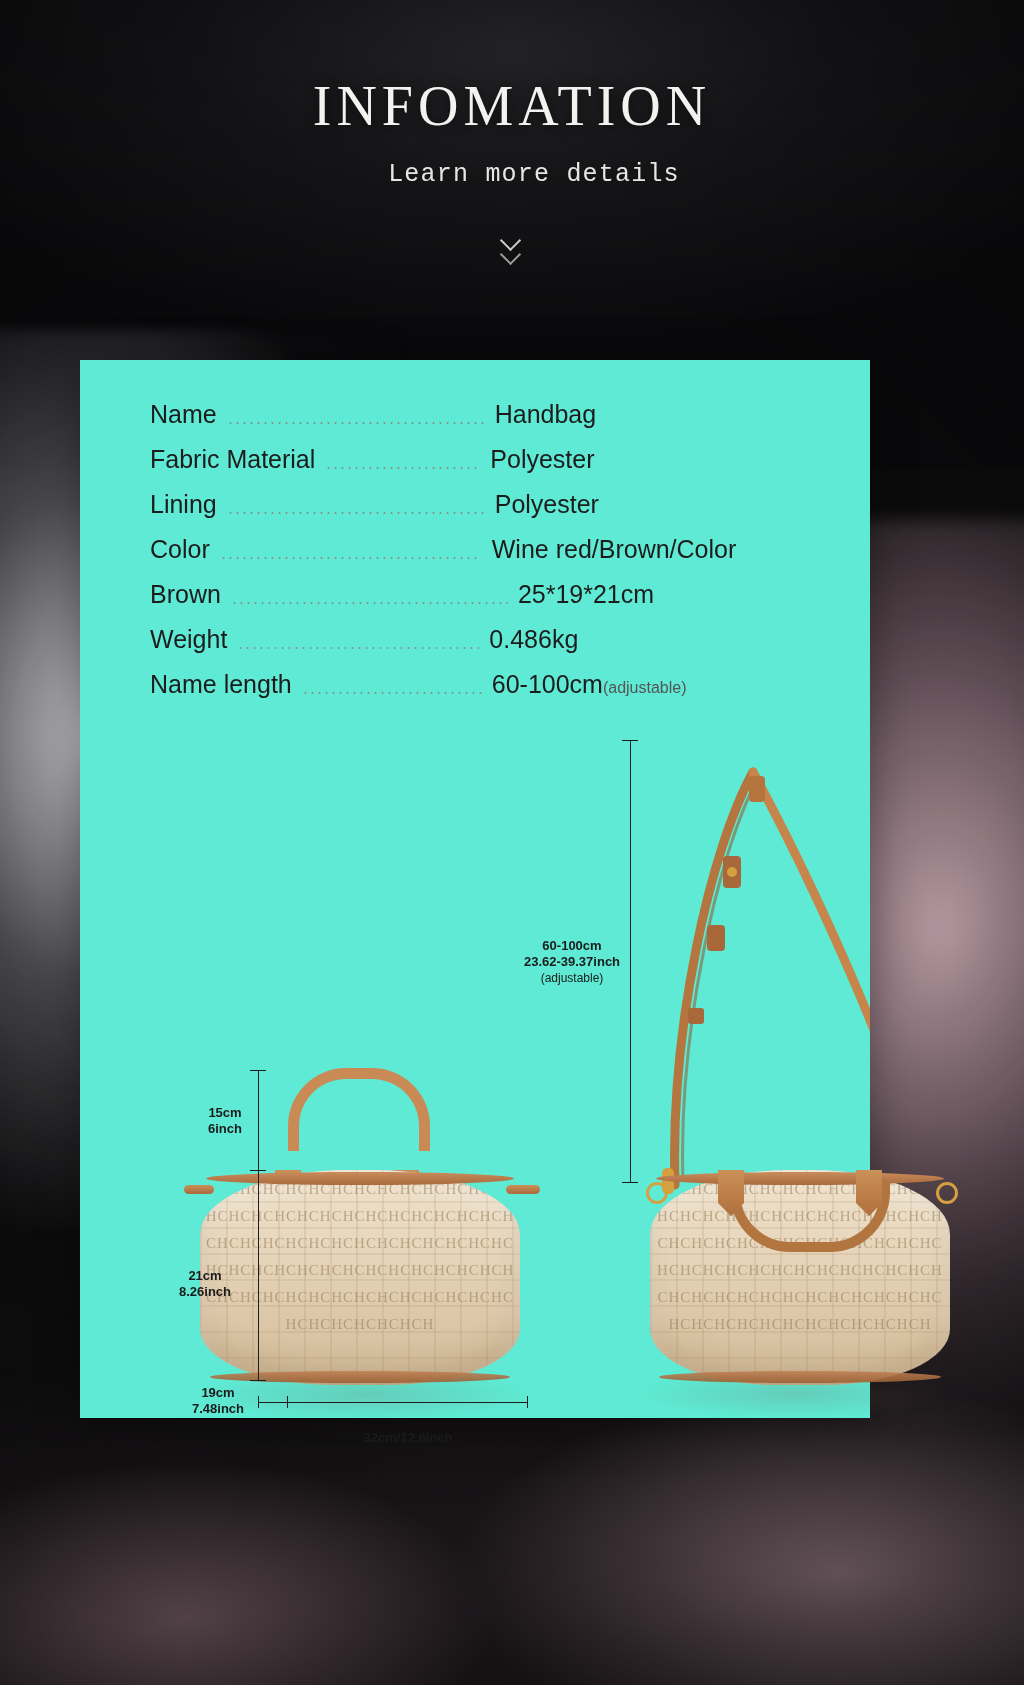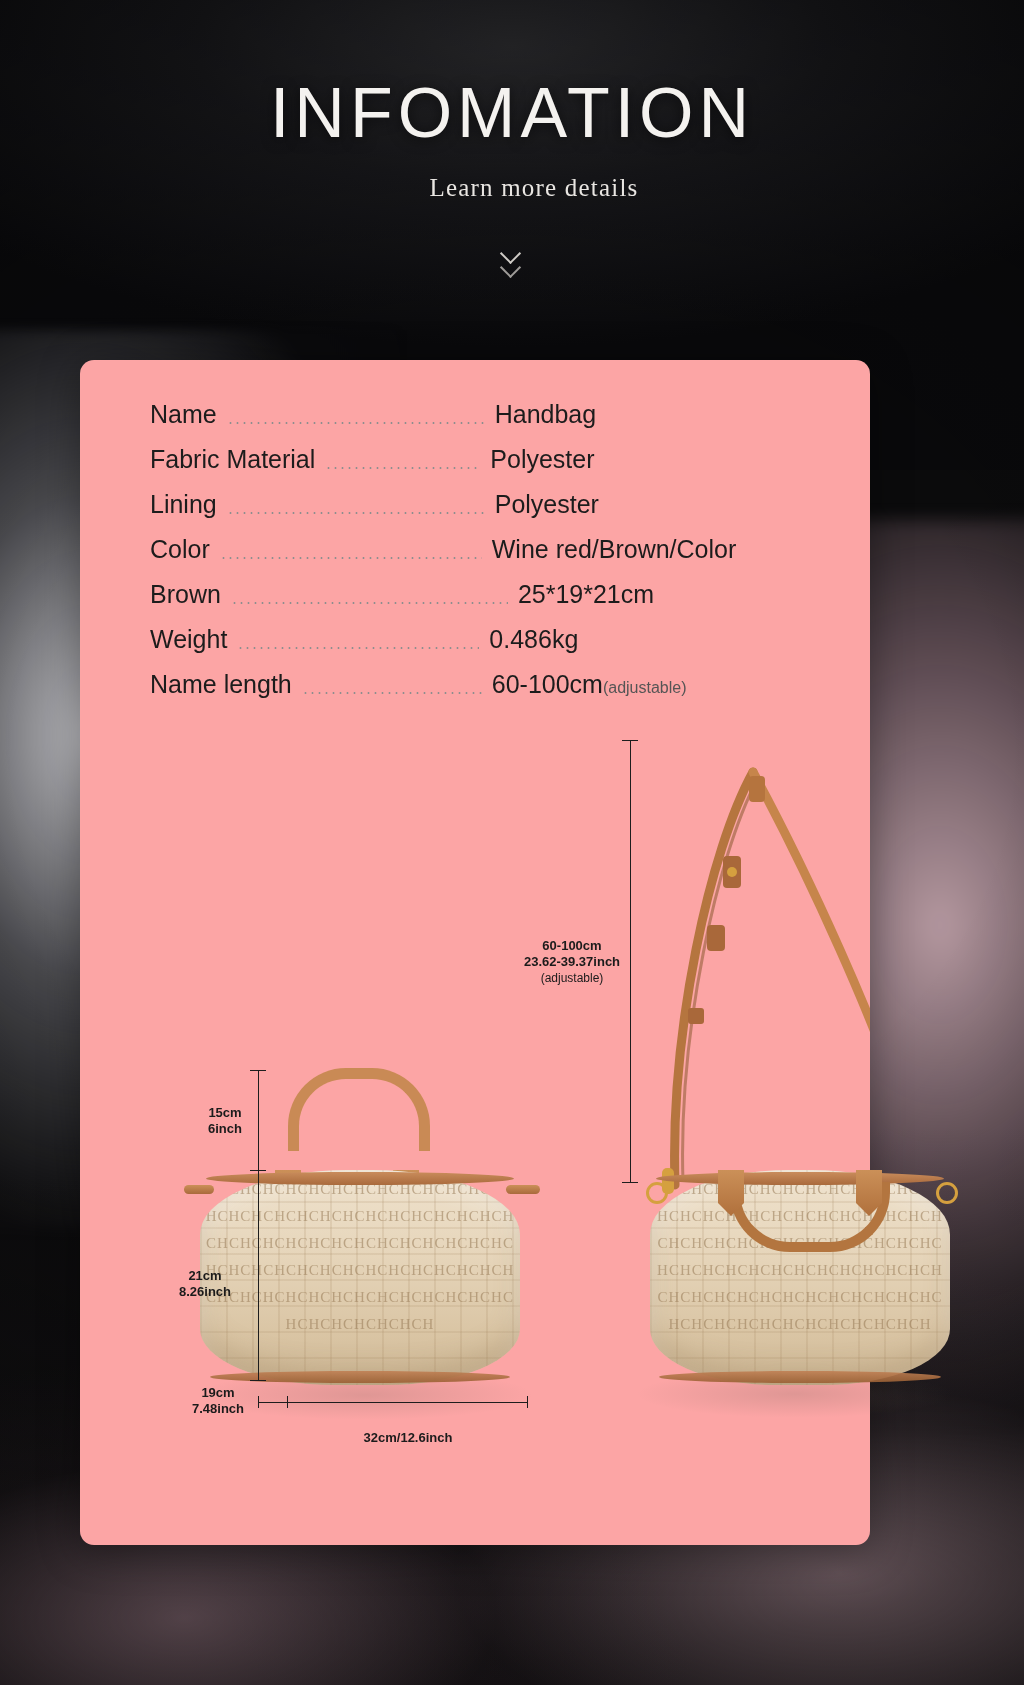--- a/index.html
+++ b/index.html
@@ -56,31 +56,31 @@
   }
 
   
   .header {
     position: absolute;
     left: 0; top: 78px;
     width: 1024px;
     text-align: center;
   }
   .header-title {
-    font-family: Liberation Sans, sans-serif;
+    font-family: Liberation Serif, serif;
     color: #f4f2ef;
-    font-size: 70px;
+    font-size: 56px;
     letter-spacing: 5px;
     font-weight: 400;
     line-height: 1;
     text-shadow: 0 2px 14px rgba(0,0,0,0.6);
   }
   .header-sub {
     margin-top: 26px;
-    font-family: Liberation Serif, serif;
+    font-family: Liberation Mono, monospace;
     color: #e9e6e2;
     font-size: 25px;
     letter-spacing: 1.2px;
     margin-left: 44px;
   }
   .chevrons {
     margin-top: 44px;
     display: flex;
     flex-direction: column;
     align-items: center;
@@ -98,24 +98,23 @@
     border-right: 2px solid #cfcbc6;
     border-bottom: 2px solid #cfcbc6;
     transform: rotate(45deg);
   }
   .chev.c2::before { opacity: 0.75; }
 
   
   .card {
     position: absolute;
     left: 80px; top: 360px;
-    width: 790px; height: 1185px;
-    background: #fca5a5;
+    width: 790px; height: 1058px;
+    background: #5eead4;
     box-shadow: 0 6px 40px rgba(0,0,0,0.35);
-    border-radius: 14px;
   }
 
   
   .spec-list {
     position: absolute;
     left: 70px; top: 40px;
     width: 680px;
   }
   .spec-row {
     display: flex;

